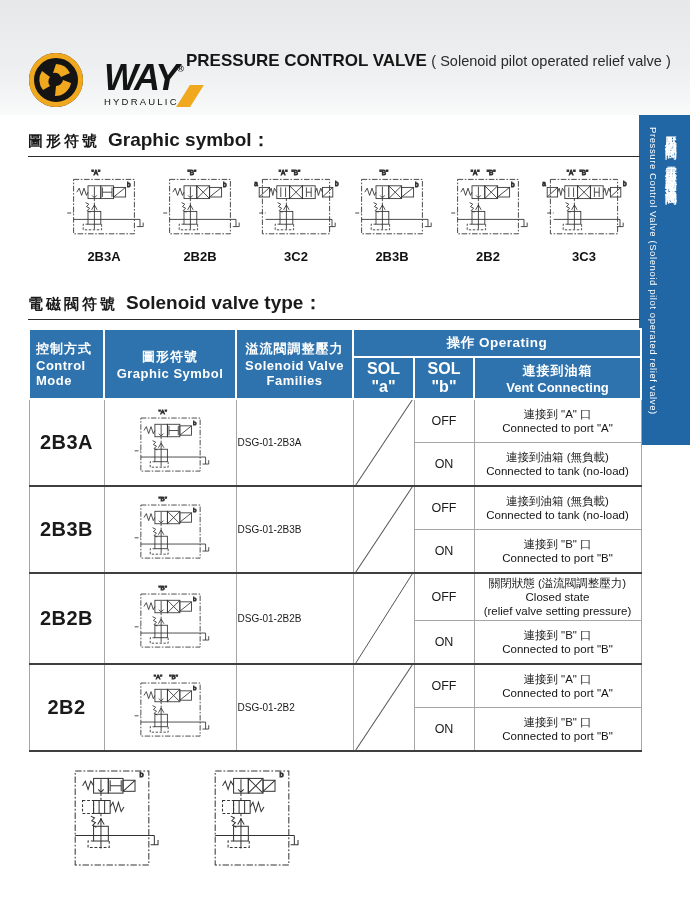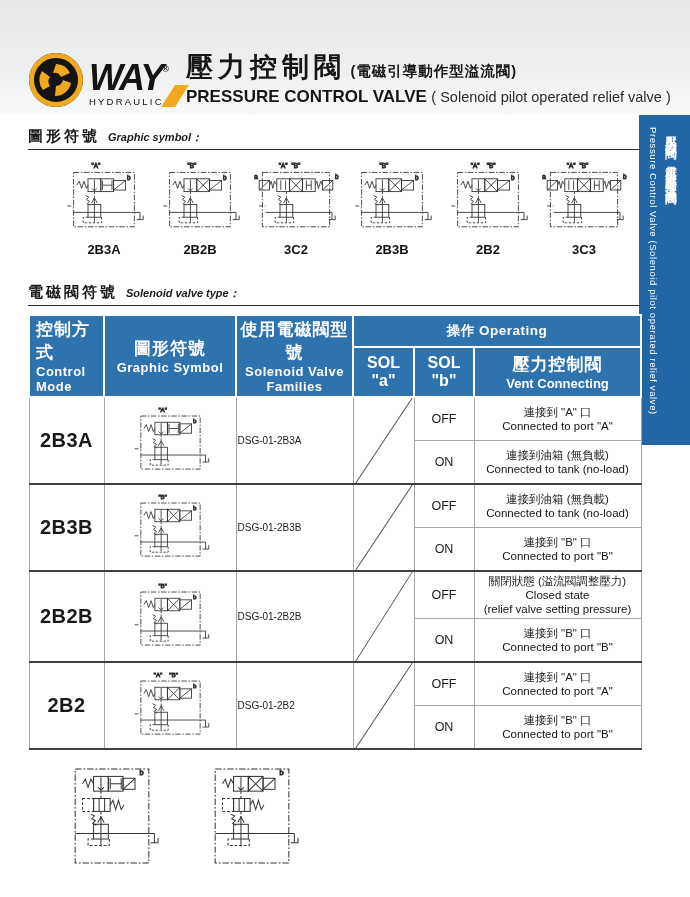--- a/index.html
+++ b/index.html
@@ -5,55 +5,55 @@
   html,body{margin:0;padding:0;}
   body{
     width:690px;height:897px;position:relative;overflow:hidden;
     background:#ffffff;font-family:"Liberation Sans","DejaVu Sans",sans-serif;color:#1a1a1a;
   }
   
   .banner{position:absolute;top:0;left:0;width:690px;height:115px;
     background:linear-gradient(#e6e8ea 0%,#edeff0 60%,#f9fafa 100%);}
   .logo{position:absolute;left:26px;top:50px;display:flex;align-items:flex-start;}
   .logo-mark{width:60px;height:60px;}
-  .logo-text{margin-left:3px;margin-top:4px;}
+  .logo-text{margin-left:18px;margin-top:4px;}
   .way{font-style:italic;font-weight:bold;font-size:36px;line-height:30px;letter-spacing:-2px;color:#141414;white-space:nowrap;}
   .way .reg{font-size:9px;font-style:normal;vertical-align:18px;letter-spacing:0;}
   .hyd-row{display:flex;align-items:center;}
   .hyd{font-weight:normal;font-size:9.5px;letter-spacing:2.2px;color:#141414;margin-top:2px;}
   .swoosh{display:inline-block;width:14px;height:22px;background:#f0a81e;transform:skewX(-32deg);margin-left:4px;margin-top:-8px;}
   .titles{position:absolute;left:186px;top:49px;white-space:nowrap;}
   .t1 .zh{font-weight:bold;font-size:27px;letter-spacing:5px;color:#161616;}
   .t1 .zhp{font-weight:bold;font-size:14.5px;letter-spacing:1px;color:#161616;}
   .t2{margin-top:2px;}
   .t2 .en{font-weight:bold;font-size:17px;color:#161616;}
   .t2 .enp{font-size:14.5px;color:#2a2a2a;}
   
   .side-tab{position:absolute;right:0;top:115px;width:51px;height:330px;background:#2166a5;color:#fff;}
   .tab-txt{writing-mode:vertical-rl;height:100%;box-sizing:border-box;padding:12px 6px;}
   .tab-zh{display:block;font-weight:bold;font-size:11.5px;letter-spacing:3px;line-height:18px;}
   .tab-en{display:block;font-size:9.5px;letter-spacing:.6px;line-height:17px;}
   
   .content{position:absolute;top:115px;left:0;width:690px;}
   .sec-head{margin:12px 50px 0 28px;border-bottom:1.5px solid #2b2b2b;padding-bottom:3px;}
   .sec-zh{font-weight:bold;font-size:15px;letter-spacing:3px;}
-  .sec-en{font-weight:bold;font-size:11px;margin-left:8px;font-style:italic;}
+  .sec-en{font-weight:bold;font-size:19px;margin-left:8px;}
   
   .sym-row{display:flex;justify-content:space-between;margin:6px 66px 0 56px;}
   .sym{width:96px;text-align:center;margin:0;}
   .sym .drawing{width:96px;height:84px;}
   .sym .drawing svg{width:96px;height:84px;}
   .sym figcaption{font-weight:bold;font-size:13px;margin-top:2px;color:#111;}
   
   .tbl-head{margin-top:26px;}
   .table-wrap{margin:8px 50px 0 28px;}
   table{width:612px;border-collapse:collapse;table-layout:fixed;
         border-bottom:2px solid #3f3f3f;}
   th{background:#2e73ad;color:#fff;border:2px solid #fff;font-weight:bold;padding:2px 3px;}
-  .hzh{font-size:17px;letter-spacing:1px;}
+  .hzh{font-size:13px;letter-spacing:1px;}
   .hen{font-size:13px;}
   th.c1{text-align:left;padding-left:6px;}
   tr.oph th{height:22px;font-size:13.5px;letter-spacing:.5px;}
   tr.oph2 th{height:30px;}
   tbody td{border:1px solid #a6a6a6;background:#fff;}
   tr.grp > td{border-top:2px solid #3f3f3f;}
   td.mode{font-weight:bold;font-size:20px;text-align:center;letter-spacing:.5px;}
   td.symcell{padding:1px;}
   .tsym{width:100%;height:78px;}
   .tsym svg{width:100%;height:78px;}
@@ -83,24 +83,20 @@
     </svg>
     <div class="logo-text">
       <div class="way"><span>WAY</span><span class="reg">®</span></div>
       <div class="hyd-row">
         <span class="hyd">HYDRAULIC</span>
         <span class="swoosh"></span>
       </div>
     </div>
   </div>
   <div class="titles">
-    <div class="t1">
-      <span class="zh">壓力控制閥</span>
-      <span class="zhp">(電磁引導動作型溢流閥)</span>
-    </div>
     <div class="t2">
       <span class="en">PRESSURE CONTROL VALVE</span>
       <span class="enp">( Solenoid pilot operated relief valve )</span>
     </div>
   </div>
 </div>
 
 <div class="side-tab">
   <div class="tab-txt">
     <span class="tab-zh">壓力控制閥　電磁引導動作型溢流閥</span>
@@ -328,30 +324,30 @@
         <tr class="oph">
           <th class="c1" rowspan="2">
             <div class="hzh">控制方式</div>
             <div class="hen">Control Mode</div>
           </th>
           <th rowspan="2">
             <div class="hzh">圖形符號</div>
             <div class="hen">Graphic Symbol</div>
           </th>
           <th rowspan="2">
-            <div class="hzh">使用電磁閥型號</div>
+            <div class="hzh">溢流閥調整壓力</div>
             <div class="hen">Solenoid Valve Families</div>
           </th>
           <th colspan="3">操作 Operating</th>
         </tr>
         <tr class="oph2">
           <th>SOL "a"</th>
           <th>SOL "b"</th>
           <th>
-            <div class="hzh">壓力控制閥</div>
+            <div class="hzh">連接到油箱</div>
             <div class="hen">Vent Connecting</div>
           </th>
         </tr>
       </thead>
       <tbody>
 
         <tr class="grp">
           <td class="mode" rowspan="2">2B3A</td>
           <td class="symcell" rowspan="2">
               <div class="tsym"><svg viewBox="0 0 120 100" preserveAspectRatio="xMidYMid meet">

